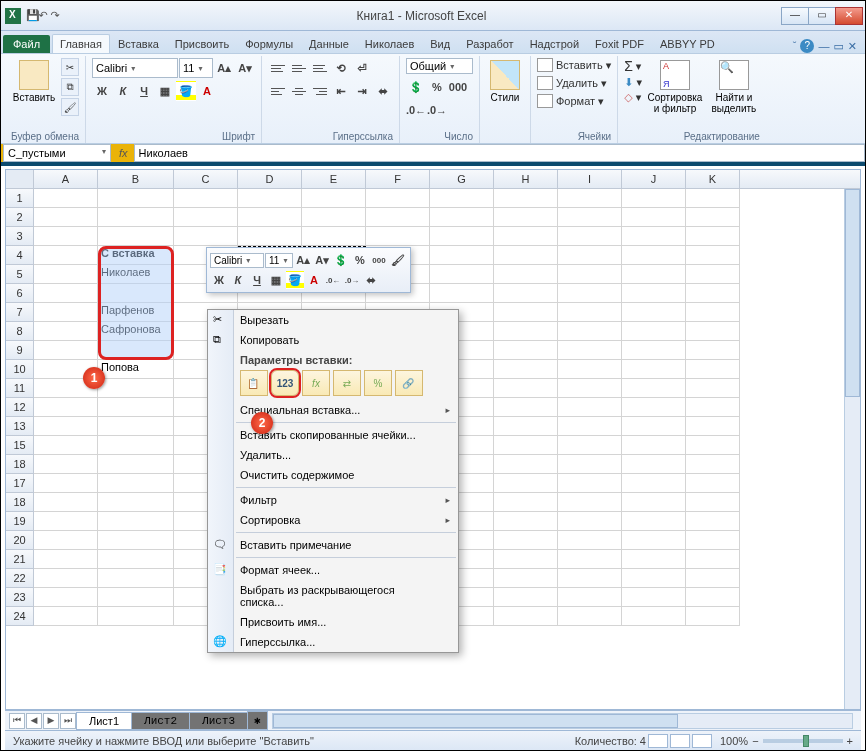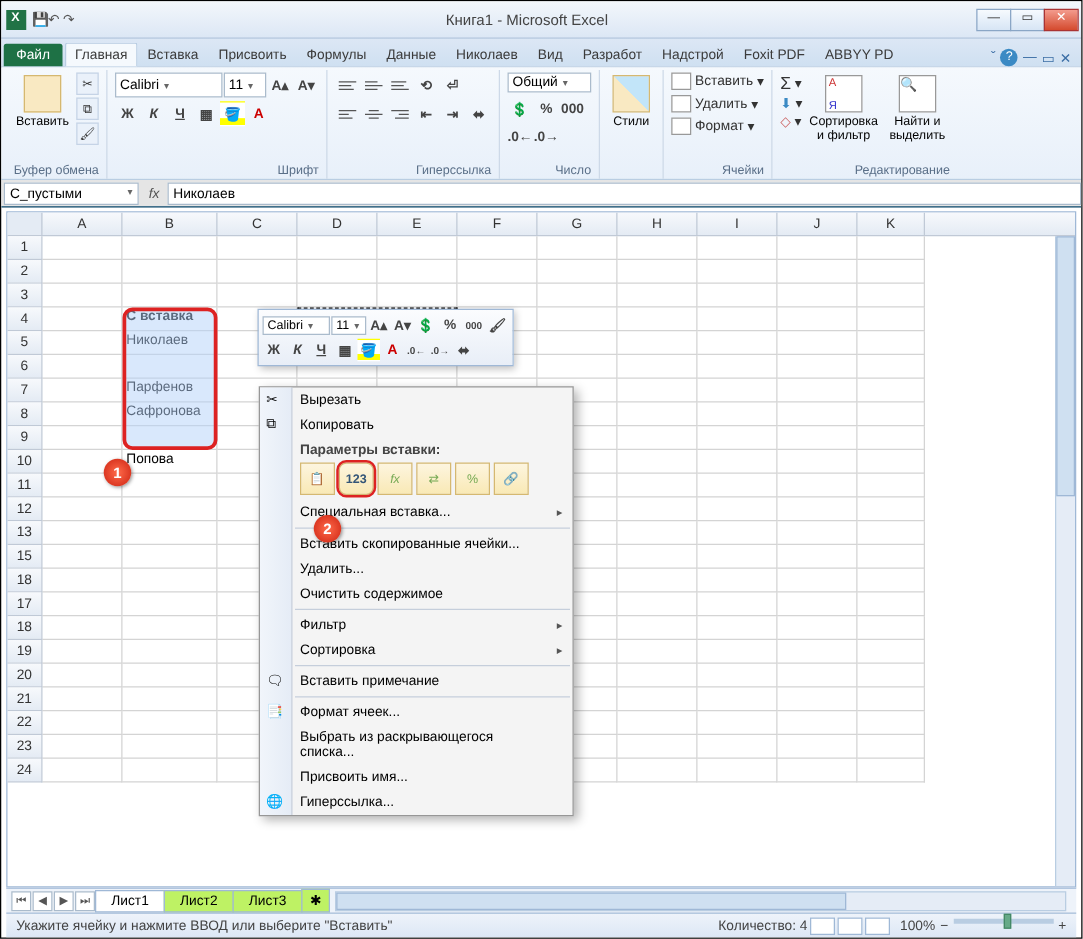--- a/index.html
+++ b/index.html
@@ -35,21 +35,21 @@
 .combo { border: 1px solid #abc; background: #fff; padding: 1px 3px; font-size: 11px; display: inline-flex; align-items: center; }
 .combo .dd { margin-left: 4px; color: #666; font-size: 8px; }
 .fmtrow { display: flex; gap: 1px; }
 .fmtbtn { width: 20px; height: 20px; border: 1px solid transparent; display: inline-flex; align-items: center; justify-content: center; font-size: 11px; font-weight: bold; color: #444; }
 .alignbtn { width: 20px; height: 20px; display: inline-flex; flex-direction: column; justify-content: center; gap: 2px; padding: 3px; }
 .alignbtn span { height: 1px; background: #555; }
 .cells-row { display: flex; align-items: center; gap: 3px; font-size: 11px; color: #333; white-space: nowrap; }
 .cells-ico { width: 16px; height: 14px; border: 1px solid #999; background: #fff; display: inline-block; }
 
 
-.fbar { height: 22px; border-bottom: 1px solid #0c4a6e; display: flex; align-items: center; background: #e5e5e5; }
+.fbar { height: 22px; border-bottom: 4px solid #0c4a6e; display: flex; align-items: center; background: #eab308; }
 .namebox { width: 108px; border: 1px solid #abc; background: #fff; padding: 2px 4px; margin: 0 2px; font-size: 11px; display: flex; }
 .namebox span:first-child { flex: 1; }
 .fx { padding: 0 6px; color: #555; font-style: italic; }
 .fval { flex: 1; border: 1px solid #abc; background: #fff; padding: 2px 4px; font-size: 11px; }
 
 
 .grid-wrap { position: absolute; top: 168px; left: 4px; right: 4px; bottom: 40px; background: #fff; border: 1px solid #9fb8d6; overflow: hidden; }
 .colhead { display: flex; height: 19px; background: linear-gradient(#f7f9fc,#e4ebf4); border-bottom: 1px solid #c0c9d6; }
 .ch { border-right: 1px solid #c0c9d6; text-align: center; font-size: 11px; color: #333; line-height: 18px; }
 .ch.corner { width: 28px; background: #e4ebf4; }
@@ -84,28 +84,28 @@
 .ctxhead { position: relative; padding: 4px 8px 2px 32px; color: #444; font-weight: bold; }
 .ctxsep { height: 1px; background: #c5cedb; margin: 2px 2px 2px 28px; }
 .pasteopts { position: relative; padding: 2px 8px 4px 32px; display: flex; gap: 3px; }
 .pastebtn { width: 28px; height: 26px; border: 1px solid #d5b870; background: linear-gradient(#fdf5df,#f9e9b5); display: inline-flex; align-items: center; justify-content: center; font-size: 10px; color: #7a5; }
 .pastebtn.hl { outline: 2px solid #d22; border-radius: 6px; }
 
 
 .sheetbar { position: absolute; left: 4px; right: 4px; bottom: 20px; height: 20px; background: #eef3fa; border-top: 1px solid #9fb8d6; display: flex; align-items: center; padding: 0 4px; font-size: 11px; }
 .navbtn { width: 16px; height: 16px; border: 1px solid #abc; background: #fff; margin-right: 1px; text-align: center; line-height: 13px; font-size: 9px; color: #555; }
 .stab { padding: 2px 12px; border: 1px solid #9fb8d6; background: #fff; margin-left: -1px; }
-.stab.inactive { background: #bef264; }
+.stab.inactive { background: #737373; font-family: Liberation Mono, monospace; }
 .hscroll { flex: 1; height: 16px; margin: 0 4px; background: #e5ecf6; border: 1px solid #b9cde2; position: relative; }
 .hscroll .thumb { position: absolute; left: 0; width: 70%; top: 0; bottom: 0; background: #cfe0f1; border: 1px solid #9fb8d6; }
 
 .status { position: absolute; left: 4px; right: 4px; bottom: 0; height: 20px; background: linear-gradient(#eef3fa,#dce7f5); border-top: 1px solid #9fb8d6; display: flex; align-items: center; padding: 0 8px; font-size: 11px; color: #444; }
 .status .spacer { flex: 1; }
 .viewbtn { width: 20px; height: 14px; border: 1px solid #9fb8d6; background: #fff; margin-left: 2px; }
-.zoom { margin-left: 8px; display: flex; align-items: flex-start; gap: 4px; }
+.zoom { margin-left: 8px; display: flex; align-items: center; gap: 4px; }
 .zslider { width: 80px; height: 4px; background: #b9cde2; position: relative; }
 .zslider .zt { position: absolute; left: 50%; top: -4px; width: 6px; height: 12px; background: #6a8; border: 1px solid #486; }
 
 .vscroll { position: absolute; right: 0; top: 19px; bottom: 0; width: 16px; background: #e5ecf6; border-left: 1px solid #b9cde2; }
 .vscroll .thumb { position: absolute; top: 0; height: 40%; left: 0; right: 0; background: #cfe0f1; border: 1px solid #9fb8d6; }
 </style>
 </head>
 <body>
 
 <div class="titlebar">

